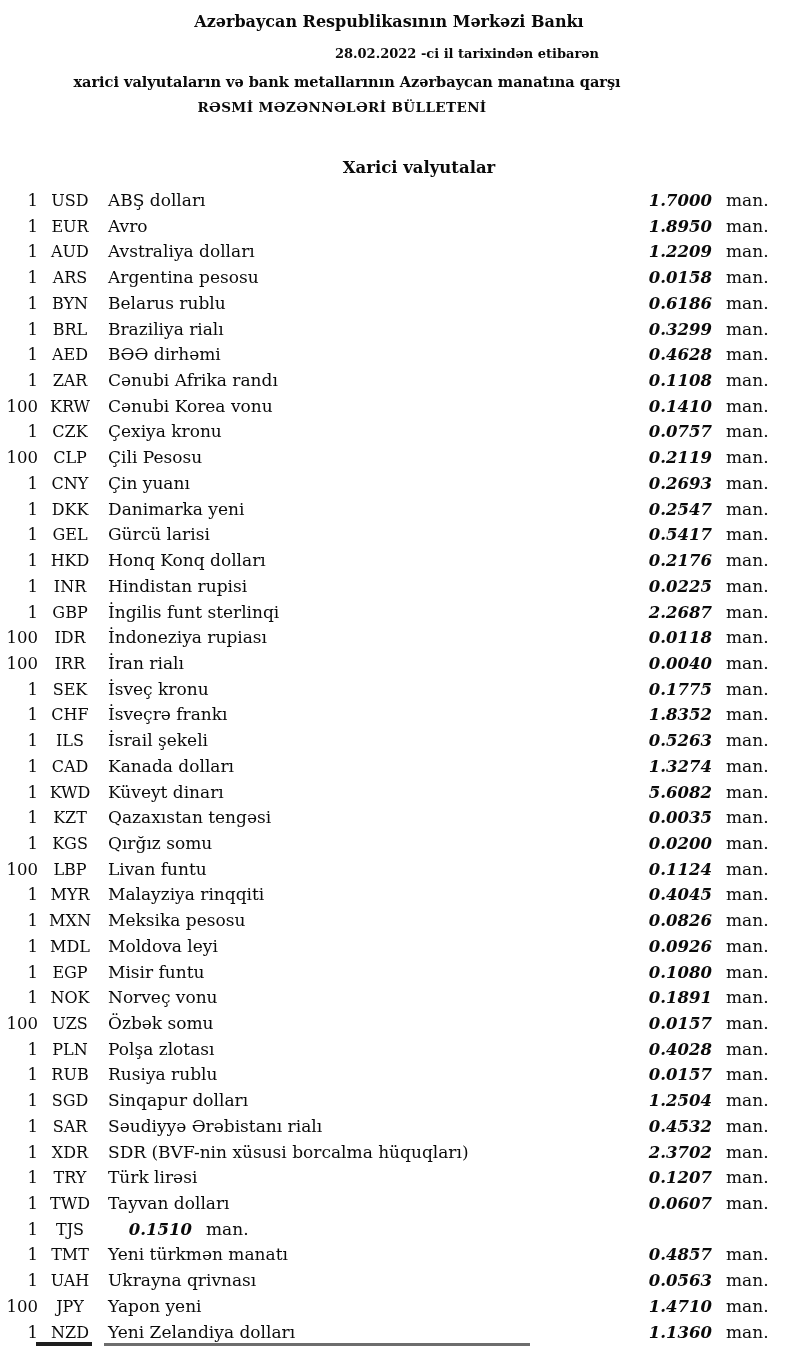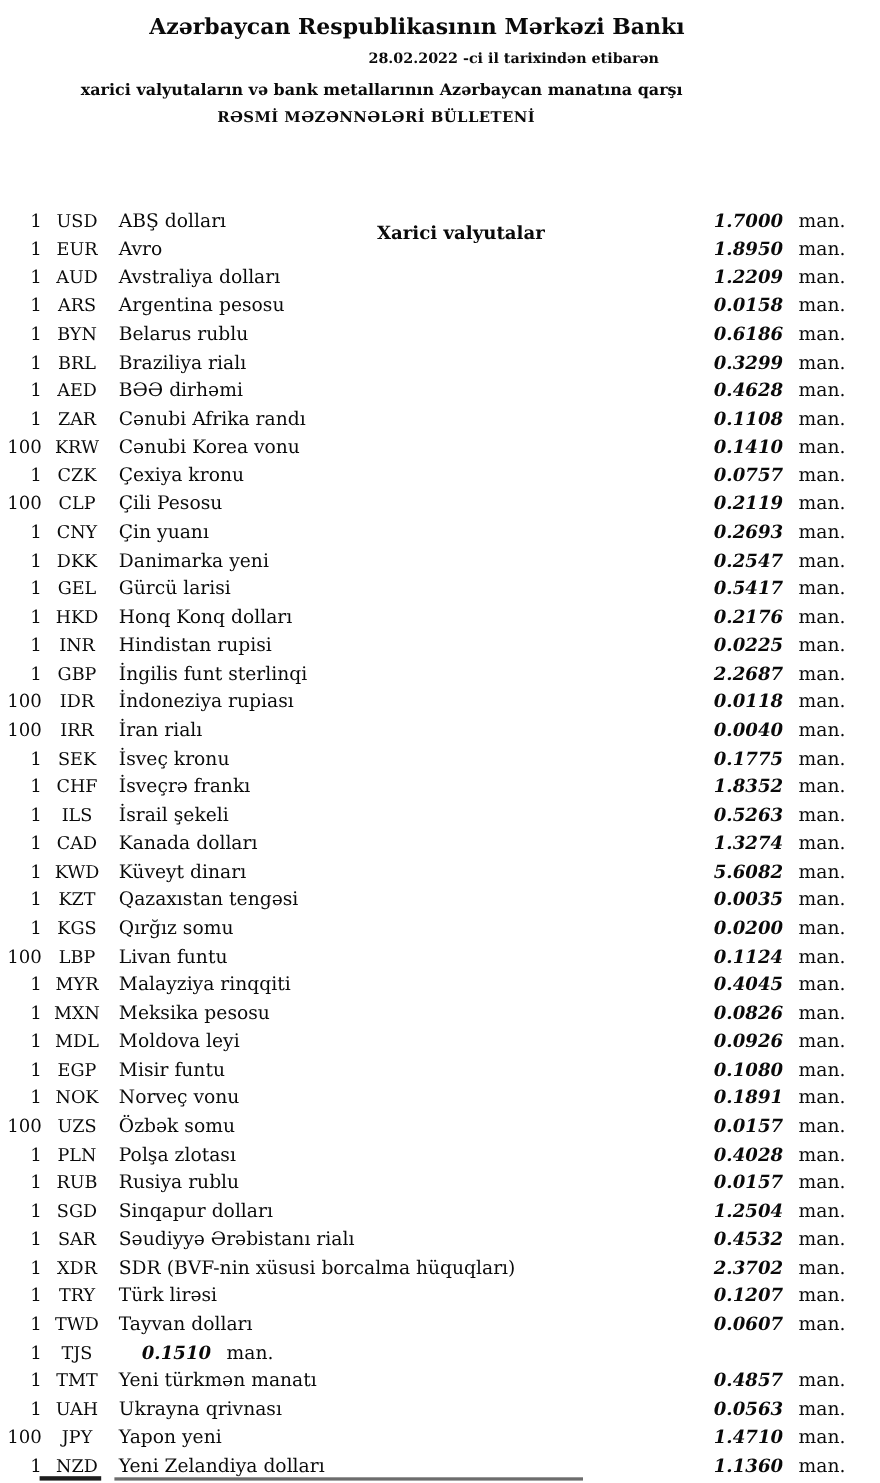--- a/index.html
+++ b/index.html
@@ -3,25 +3,25 @@
 <meta charset="utf-8">
 <style>
   html,body{margin:0;padding:0;}
   body{
     width:800px;height:1348px;overflow:hidden;position:relative;
     background:#ffffff;color:#0a0a0a;
     font-family:"DejaVu Serif","Liberation Serif",serif;
   }
   .page{position:absolute;inset:0;}
   .hline{position:absolute;white-space:nowrap;font-weight:bold;transform:translateX(-50%);}
-  .h-title{top:12px;left:379px;font-size:20px;}
+  .h-title{top:12px;left:389px;font-size:16px;}
   .h-date{top:46px;left:467px;font-size:13px;}
   .h-sub{top:73px;left:347px;font-size:14.5px;}
   .h-bulletin{top:99px;left:342px;font-size:13.5px;letter-spacing:.4px;}
-  .section-title{top:158px;left:419px;font-size:16.5px;margin-top:44px;}
+  .section-title{top:158px;left:419px;font-size:16.5px;}
   .rates{position:absolute;top:188px;left:0;width:800px;}
   .row{display:flex;align-items:baseline;height:25.72px;line-height:25.72px;
        font-size:17px;padding-right:30px;box-sizing:border-box;}
   .c-qty{width:38px;text-align:right;font-size:16.5px;flex:0 0 auto;}
   .c-code{width:64px;text-align:center;font-size:16px;flex:0 0 auto;}
   .c-name{flex:1 1 auto;padding-left:6px;overflow:hidden;white-space:nowrap;}
   .c-rate{width:90px;text-align:right;font-weight:bold;font-style:italic;
           font-size:16.5px;flex:0 0 auto;}
   .c-unit{width:44px;margin-left:14px;flex:0 0 auto;}
   .clip-artifact{position:absolute;top:1342px;left:0;width:800px;height:6px;}

